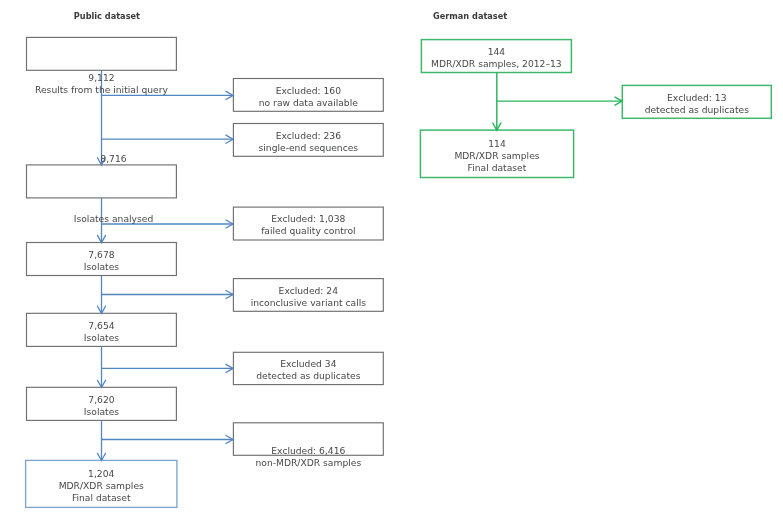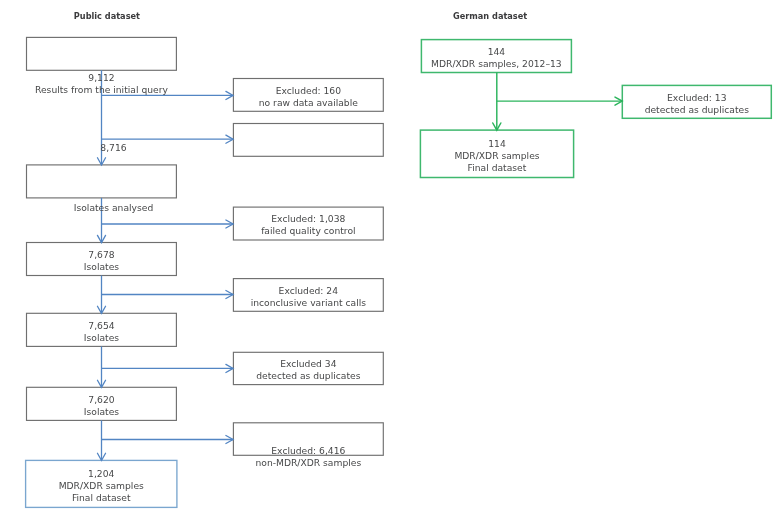--- a/index.html
+++ b/index.html
@@ -60,27 +60,27 @@
       <path d="M 97.45 453.3 L 101.5 460.5 L 105.55 453.3" fill="none" stroke="#5285c3" stroke-width="1.3" stroke-linecap="round"></path>
       <line x1="101.5" y1="439.5" x2="233.1" y2="439.5" stroke="#5285c3" stroke-width="1.3"></line>
       <path d="M 225.9 435.45 L 233.1 439.5 L 225.9 443.55" fill="none" stroke="#5285c3" stroke-width="1.3" stroke-linecap="round"></path>
       <line x1="496.8" y1="72.5" x2="496.8" y2="130.1" stroke="#2bb45c" stroke-width="1.45"></line>
       <path d="M 492.75 122.99999999999999 L 496.8 130.2 L 500.85 122.99999999999999" fill="none" stroke="#2bb45c" stroke-width="1.45" stroke-linecap="round"></path>
       <line x1="496.8" y1="101.1" x2="622.2" y2="101.1" stroke="#2bb45c" stroke-width="1.45"></line>
       <path d="M 615 97.05 L 622.2 101.1 L 615 105.14999999999999" fill="none" stroke="#2bb45c" stroke-width="1.45" stroke-linecap="round"></path>
     </svg>
 
   <div class="col-title" style="left:73.8px;top:11.4px">Public dataset</div>
-  <div class="col-title" style="left:453px;top:11.4px">German dataset</div>
+  <div class="col-title" style="left:433px;top:11.4px">German dataset</div>
 
 <div class="node gray" style="left: 26.5px; top: 37.4px; width: 149.9px; height: 32.9px; margin-top: 28px;">
       <span class="ln">9,112</span>
       <span class="ln">Results from the initial query</span>
     </div>
-    <div class="node gray" style="left: 26.5px; top: 160px; width: 174px; height: 33px; gap: 48px;">
+    <div class="node gray" style="left: 26.5px; top: 171px; width: 174px; height: 33px; gap: 48px;">
       <span class="ln">8,716</span>
       <span class="ln">Isolates analysed</span>
     </div>
     <div class="node gray" style="left: 26.5px; top: 242.5px; width: 149.9px; height: 33px;">
       <span class="ln">7,678</span>
       <span class="ln">Isolates</span>
     </div>
     <div class="node gray" style="left: 26.5px; top: 313.3px; width: 149.9px; height: 33.1px;">
       <span class="ln">7,654</span>
       <span class="ln">Isolates</span>
@@ -90,20 +90,24 @@
       <span class="ln">Isolates</span>
     </div>
     <div class="node blue" style="left: 25.6px; top: 460.4px; width: 151.3px; height: 47px;">
       <span class="ln">1,204</span>
       <span class="ln">MDR/XDR samples</span>
       <span class="ln">Final dataset</span>
     </div>
     <div class="node gray" style="left: 233.4px; top: 78.5px; width: 149.9px; height: 32.8px;">
       <span class="ln">Excluded: 160</span>
       <span class="ln">no raw data available</span>
+    </div>
+    <div class="node gray" style="left: 233.4px; top: 123.5px; width: 149.9px; height: 32.8px;">
+      <span class="ln">Excluded: 236</span>
+      <span class="ln">single-end sequences</span>
     </div>
     <div class="node gray" style="left: 233.4px; top: 207.1px; width: 149.9px; height: 32.9px;">
       <span class="ln">Excluded: 1,038</span>
       <span class="ln">failed quality control</span>
     </div>
     <div class="node gray" style="left: 233.4px; top: 278.6px; width: 149.9px; height: 32.7px;">
       <span class="ln">Excluded: 24</span>
       <span class="ln">inconclusive variant calls</span>
     </div>
     <div class="node gray" style="left: 233.4px; top: 352.3px; width: 149.9px; height: 32.3px;">

